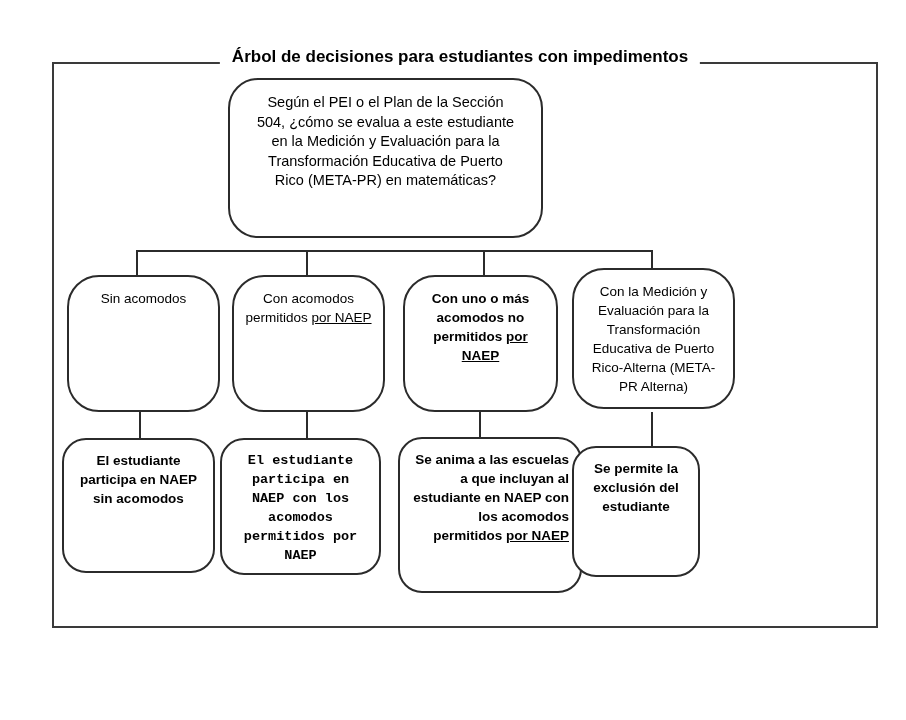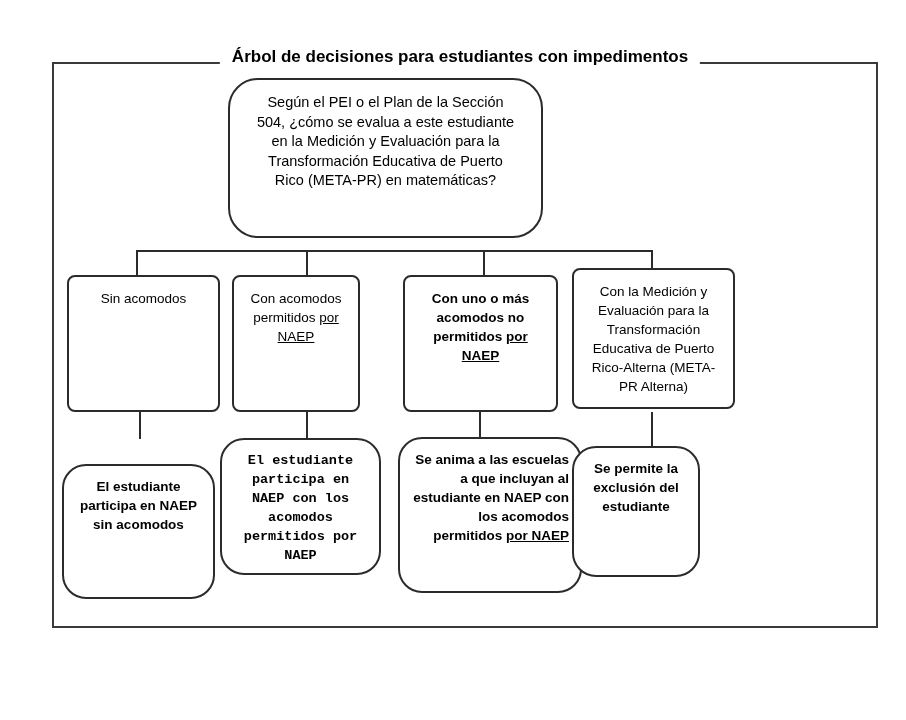--- a/index.html
+++ b/index.html
@@ -53,46 +53,46 @@
     top: 78px;
     width: 315px;
     height: 160px;
     border-radius: 30px;
     font-size: 14.5px;
     font-weight: normal;
     line-height: 19.5px;
     padding: 13px 22px 0 22px;
   }
   .node-branch {
-    border-radius: 8px;
+    border-radius: 32px;
     font-size: 13.5px;
     font-weight: normal;
     line-height: 19px;
     padding: 12px 11px 0 11px;
   }
   .node-outcome {
     border-radius: 24px;
     font-size: 13.5px;
     font-weight: bold;
     line-height: 19px;
     padding: 11px 11px 0 11px;
   }
   .u { text-decoration: underline; }
   .connector {
     position: absolute;
     background: var(--line, #2b2b2b);
     z-index: 1;
   }
   
   #branch-0 { left: 67px;  top: 275px; width: 153px; height: 137px; }
-  #branch-1 { left: 232px; top: 275px; width: 128px; height: 137px; }
+  #branch-1 { left: 232px; top: 275px; width: 153px; height: 137px; }
   #branch-2 { left: 403px; top: 275px; width: 155px; height: 137px; font-weight: bold; }
   #branch-3 { left: 572px; top: 268px; width: 163px; height: 141px; }
   
-  #outcome-0 { left: 62px;  top: 464px; width: 153px; height: 135px; }
+  #outcome-0 { left: 62px;  top: 438px; width: 153px; height: 135px; }
   #outcome-1 { left: 220px; top: 438px; width: 161px; height: 137px; font-family: Liberation Mono, monospace; }
   #outcome-2 { left: 398px; top: 437px; width: 184px; height: 156px; text-align: right; }
   #outcome-3 { left: 572px; top: 446px; width: 128px; height: 131px; }
   
   #hbar      { left: 136px; top: 250px; width: 517px; height: 2px; }
   #drop-0    { left: 136px; top: 250px; width: 2px;  height: 26px; }
   #drop-1    { left: 306px; top: 250px; width: 2px;  height: 26px; }
   #drop-2    { left: 483px; top: 250px; width: 2px;  height: 26px; }
   #drop-3    { left: 651px; top: 250px; width: 2px;  height: 23px; }
   #link-0    { left: 139px; top: 411px; width: 2px;  height: 28px; }

